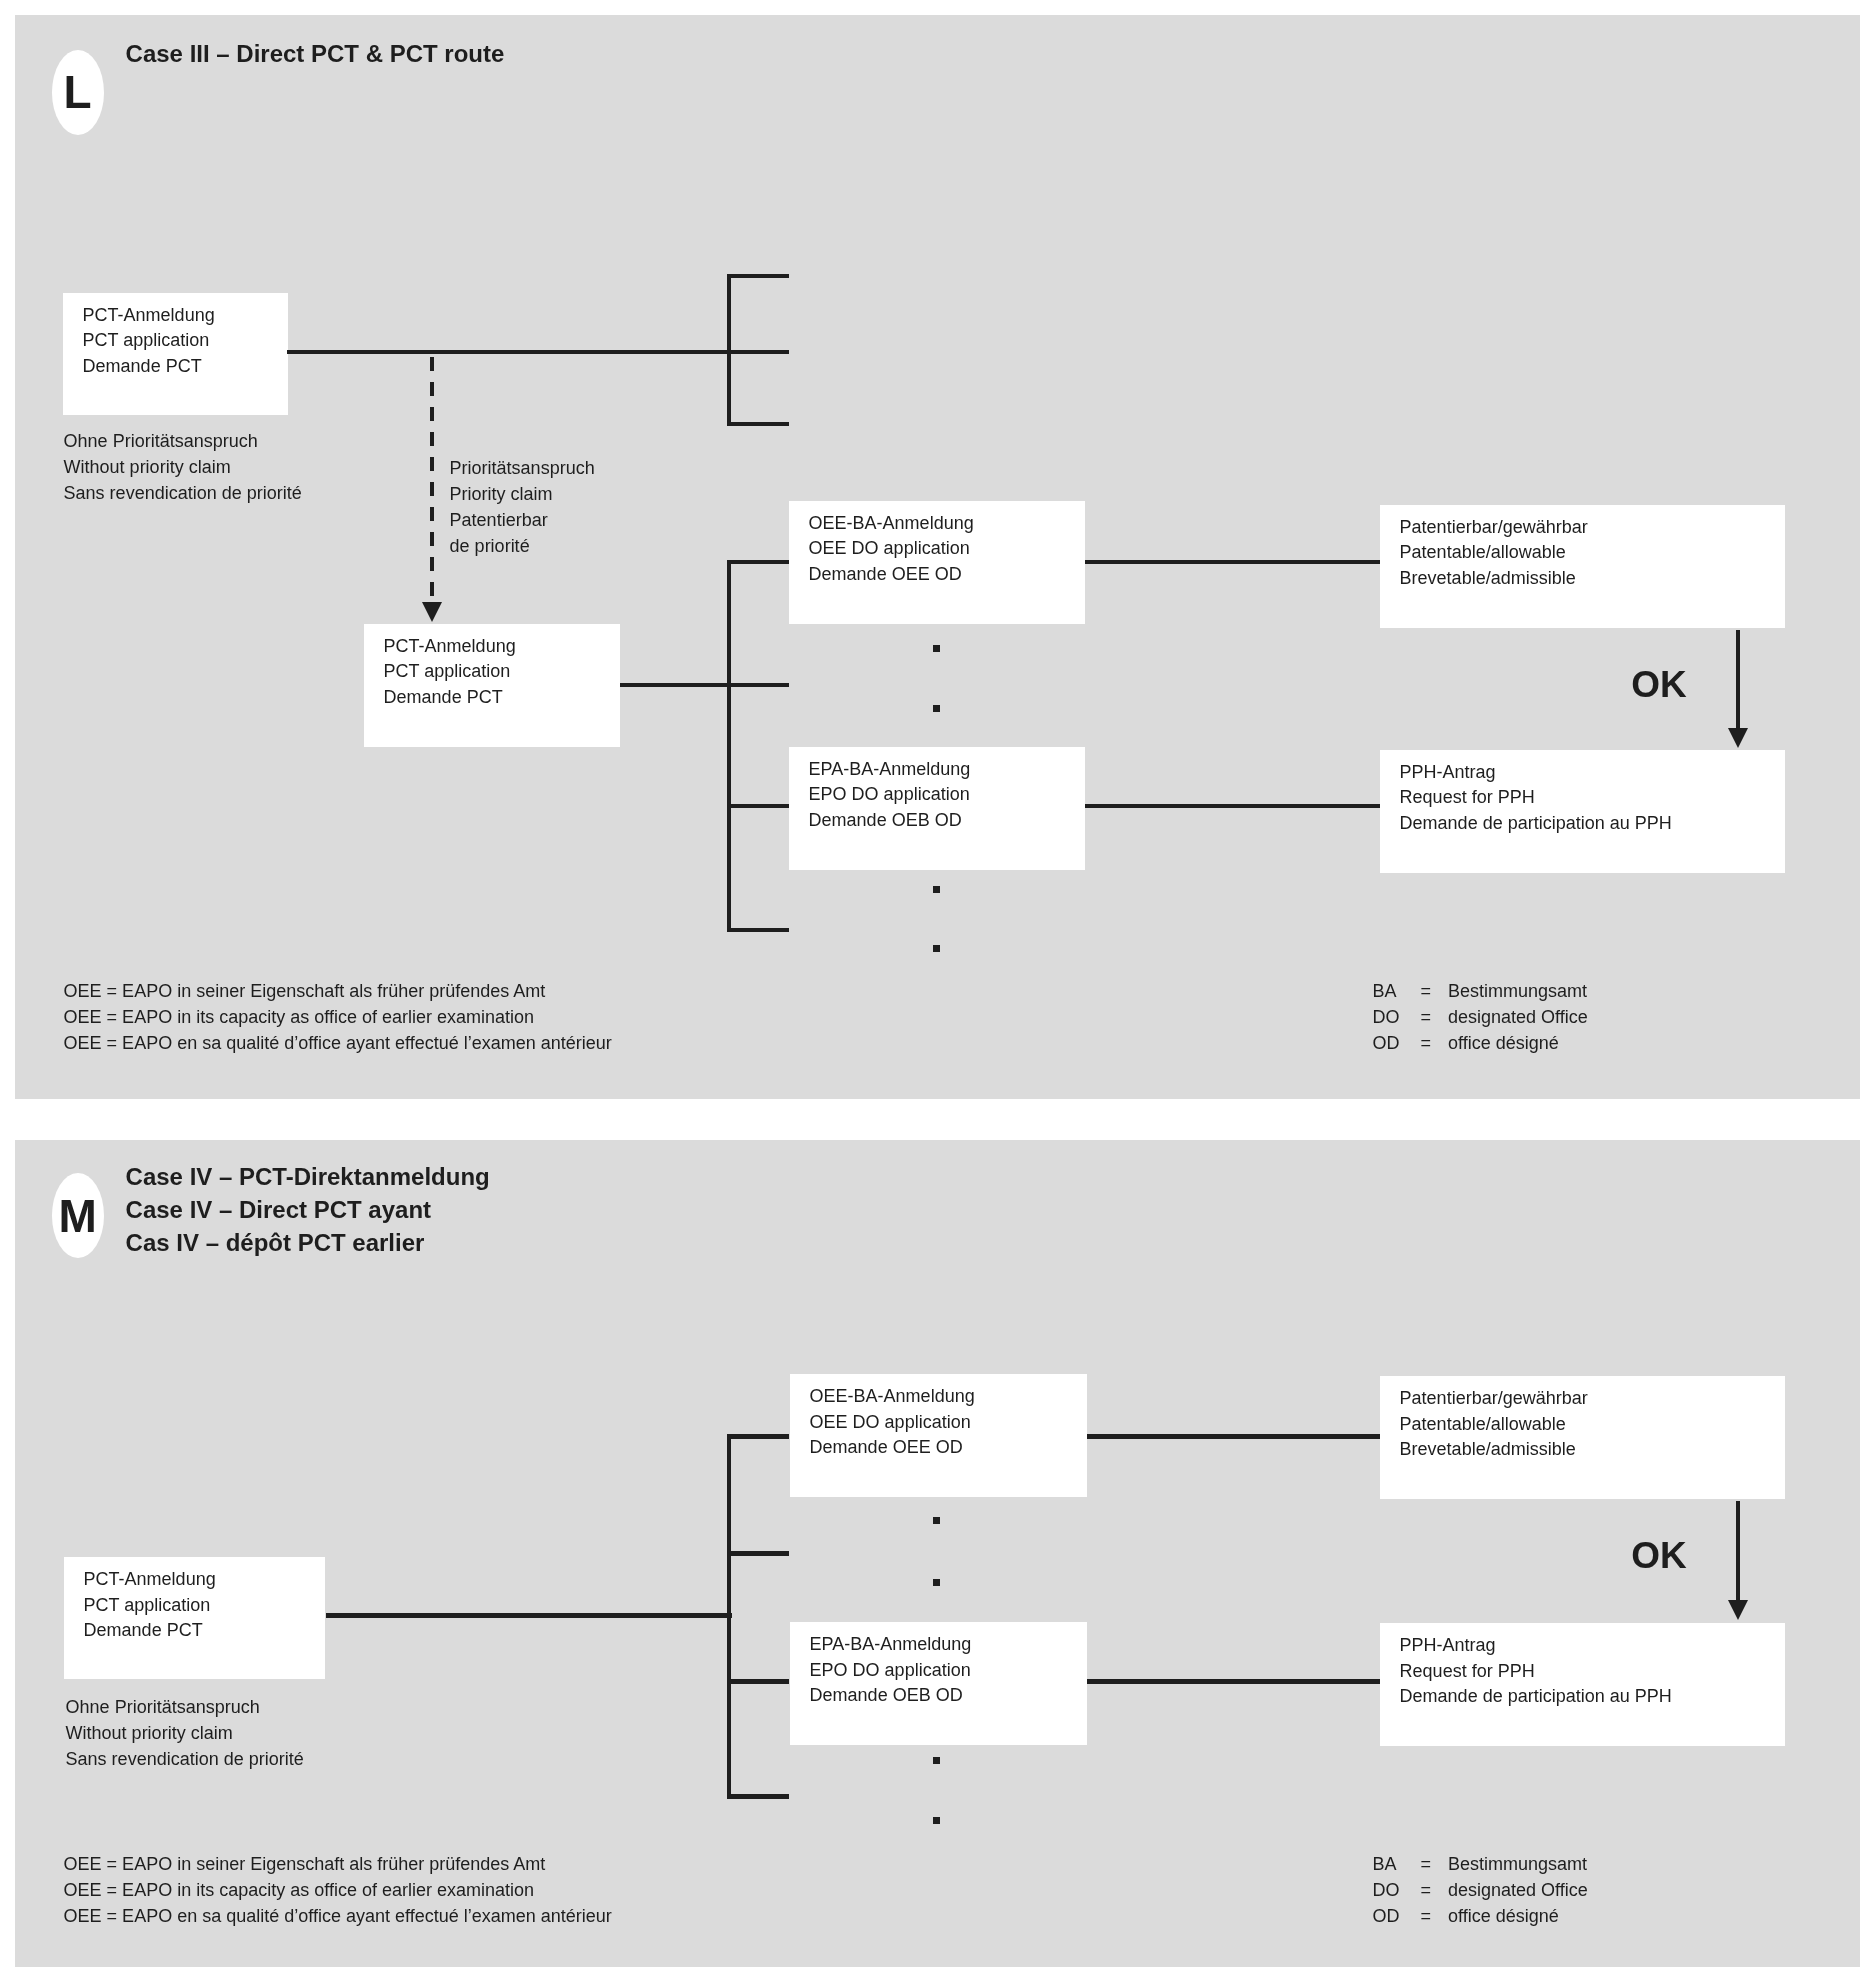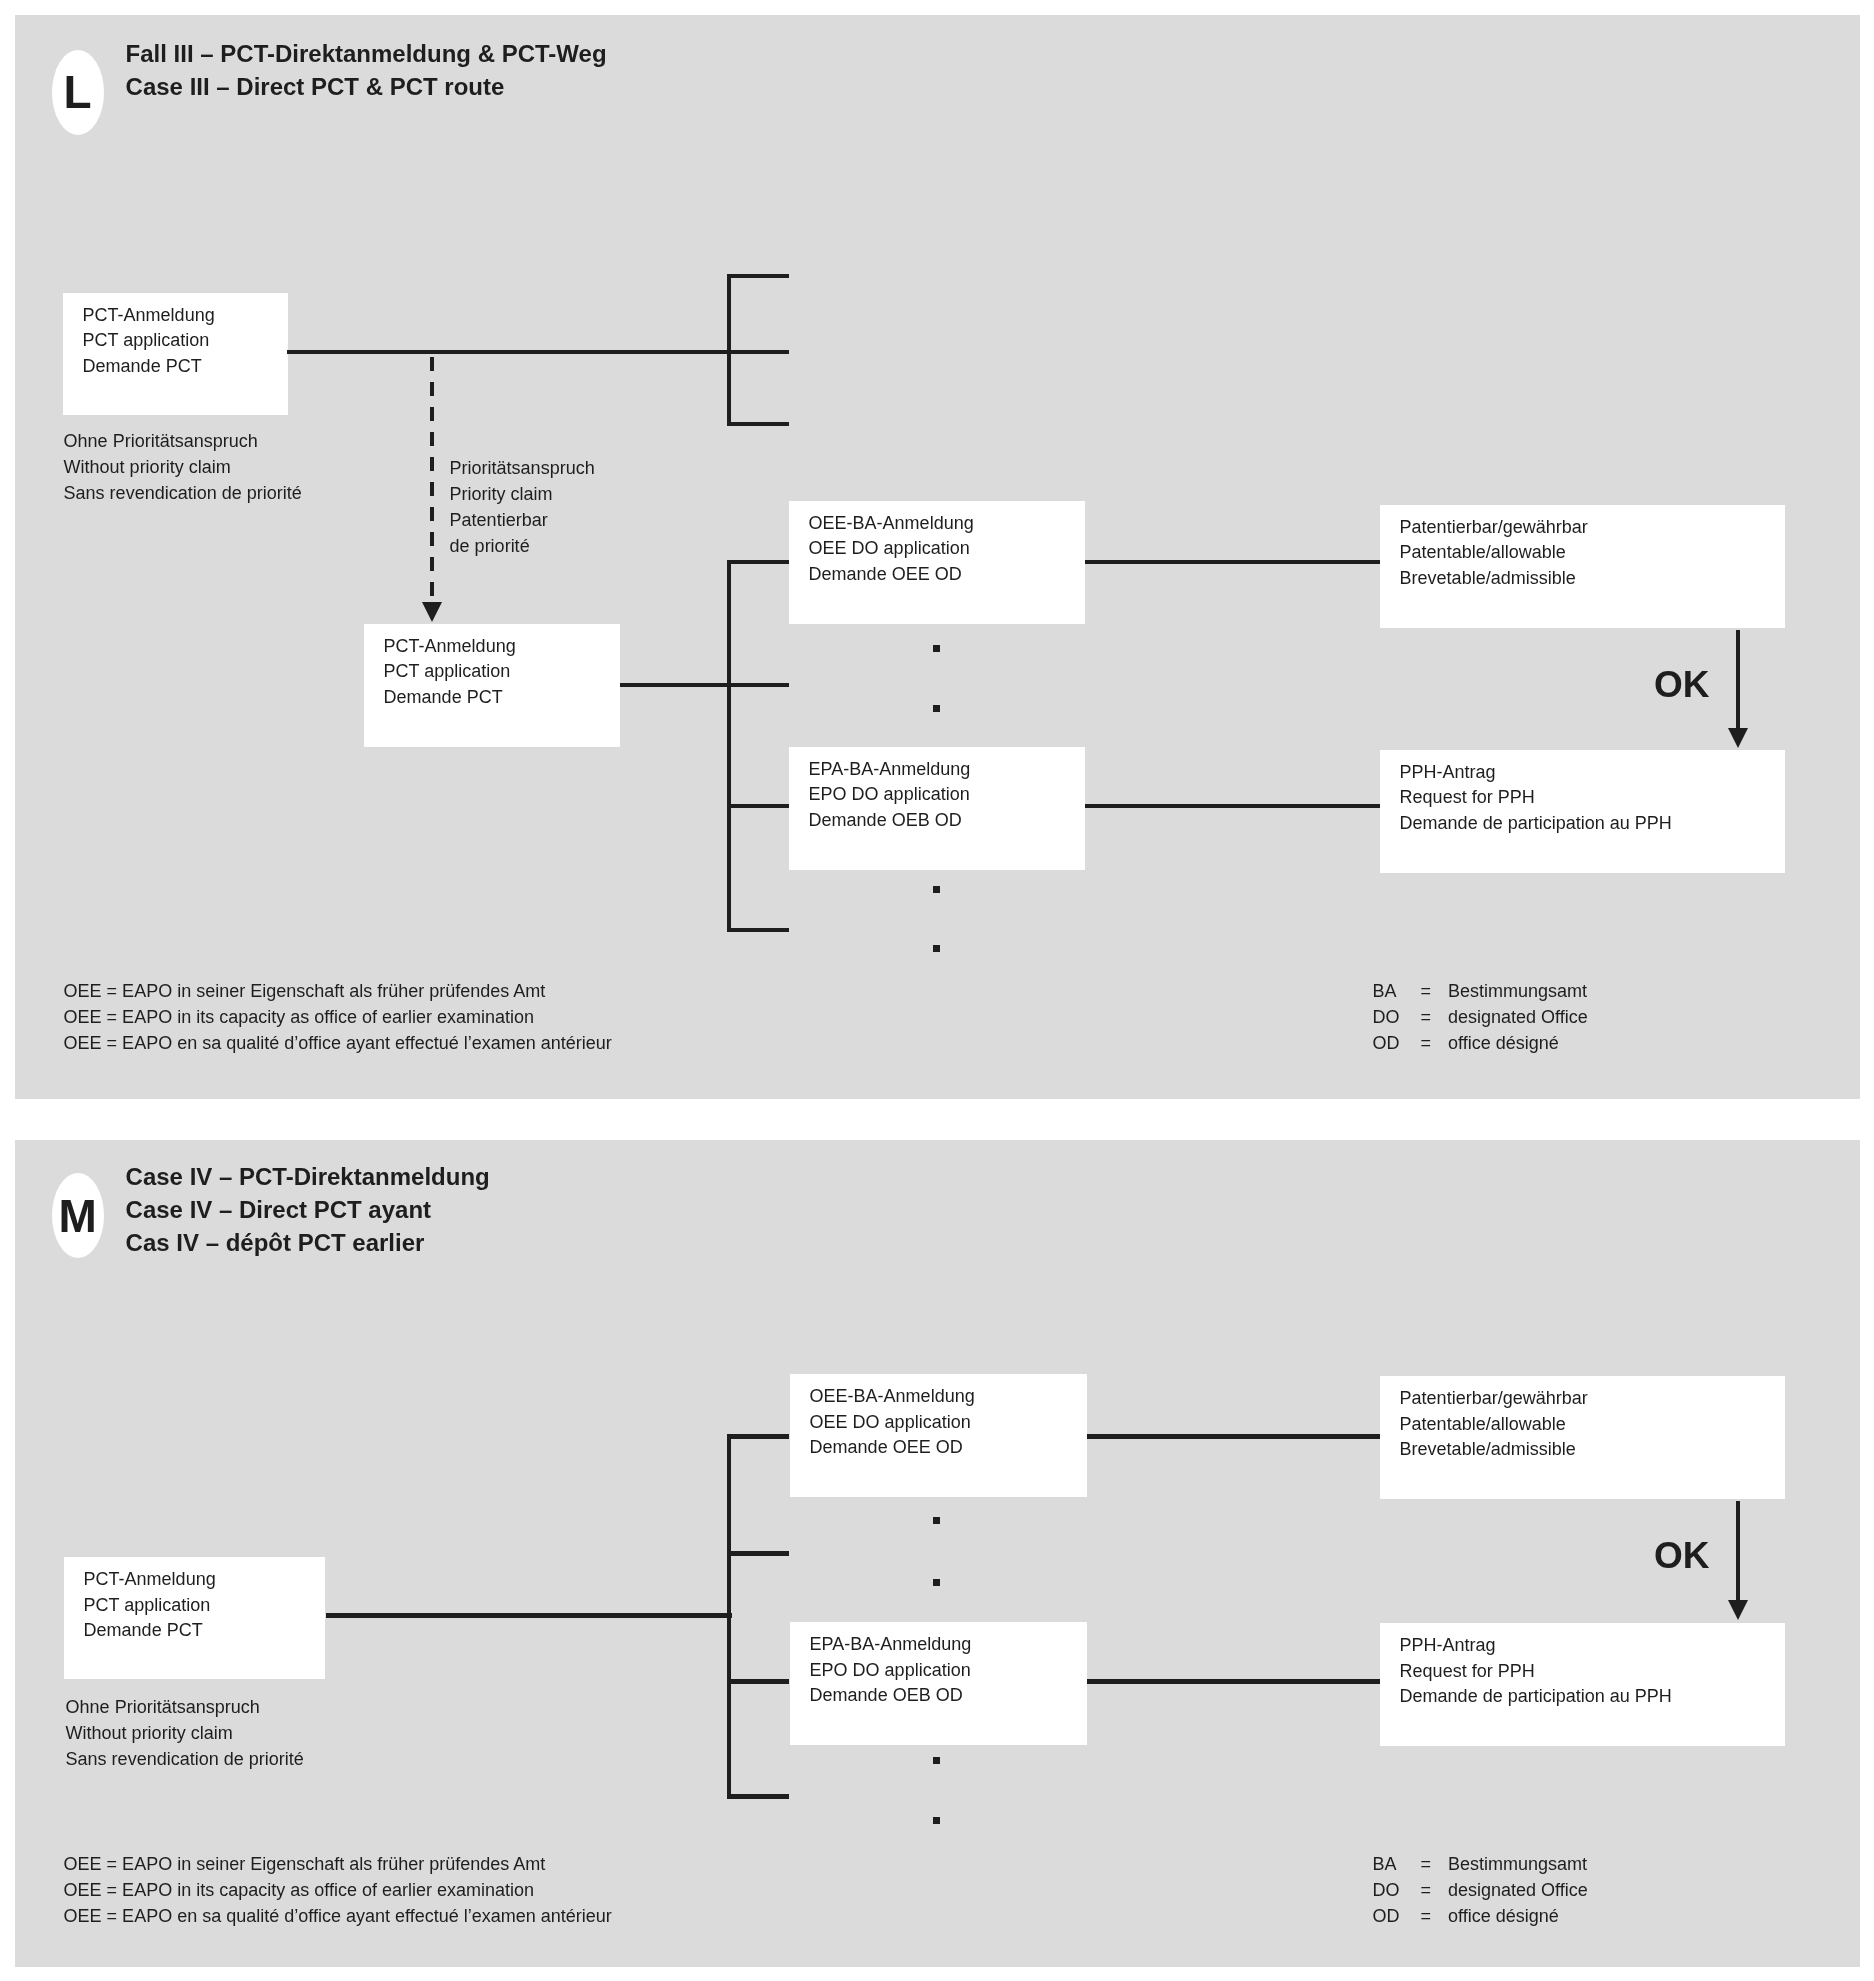--- a/index.html
+++ b/index.html
@@ -15,35 +15,34 @@
   }
   .title{position:absolute;font-weight:bold;font-size:24px;line-height:33px;white-space:nowrap}
   .box{position:absolute;background:#ffffff;padding:10px 16px 0 20px;box-sizing:border-box}
   .box div{font-size:18px;line-height:25.6px;white-space:nowrap}
   .label{position:absolute;font-size:18px;line-height:26px;white-space:nowrap}
   .hline{position:absolute;height:4.6px;background:#1e1e1e}
   .vline{position:absolute;width:4.6px;background:#1e1e1e}
   .dashv{position:absolute;width:4.6px;background:repeating-linear-gradient(to bottom,#1e1e1e 0 13.7px,rgba(0,0,0,0) 13.7px 25px)}
   .arrowdown{position:absolute;width:0;height:0;border-left:10px solid transparent;border-right:10px solid transparent;border-top:20px solid #1e1e1e}
   .dot{position:absolute;width:7.3px;height:7.3px;background:#1e1e1e}
-  .ok{position:absolute;font-weight:bold;font-size:37px;text-align:right;width:101px}
+  .ok{position:absolute;font-weight:bold;font-size:37px;text-align:center;width:101px}
   .lg .a{display:inline-block;width:48px}
   .lg .e{display:inline-block;width:27.4px}
 </style>
 </head>
 <body>
 
 <div class="panel" style="left:14.6px;top:14.6px;width:1845px;height:1084px">
 
   <div class="badge" style="left:37px;top:35px;width:52px;height:85px">
     <span>L</span>
   </div>
 
   <div class="title" style="left:111px;top:22px">
-    <div>Fall III – PCT-Direktanmeldung &amp; PCT-Weg</div>
     <div>Case III – Direct PCT &amp; PCT route</div>
   </div>
 
   <div class="box" style="left:48px;top:278px;width:225px;height:122px">
     <div>PCT-Anmeldung</div>
     <div>PCT application</div>
     <div>Demande PCT</div>
   </div>
 
   <div class="label" style="left:49px;top:413px">

